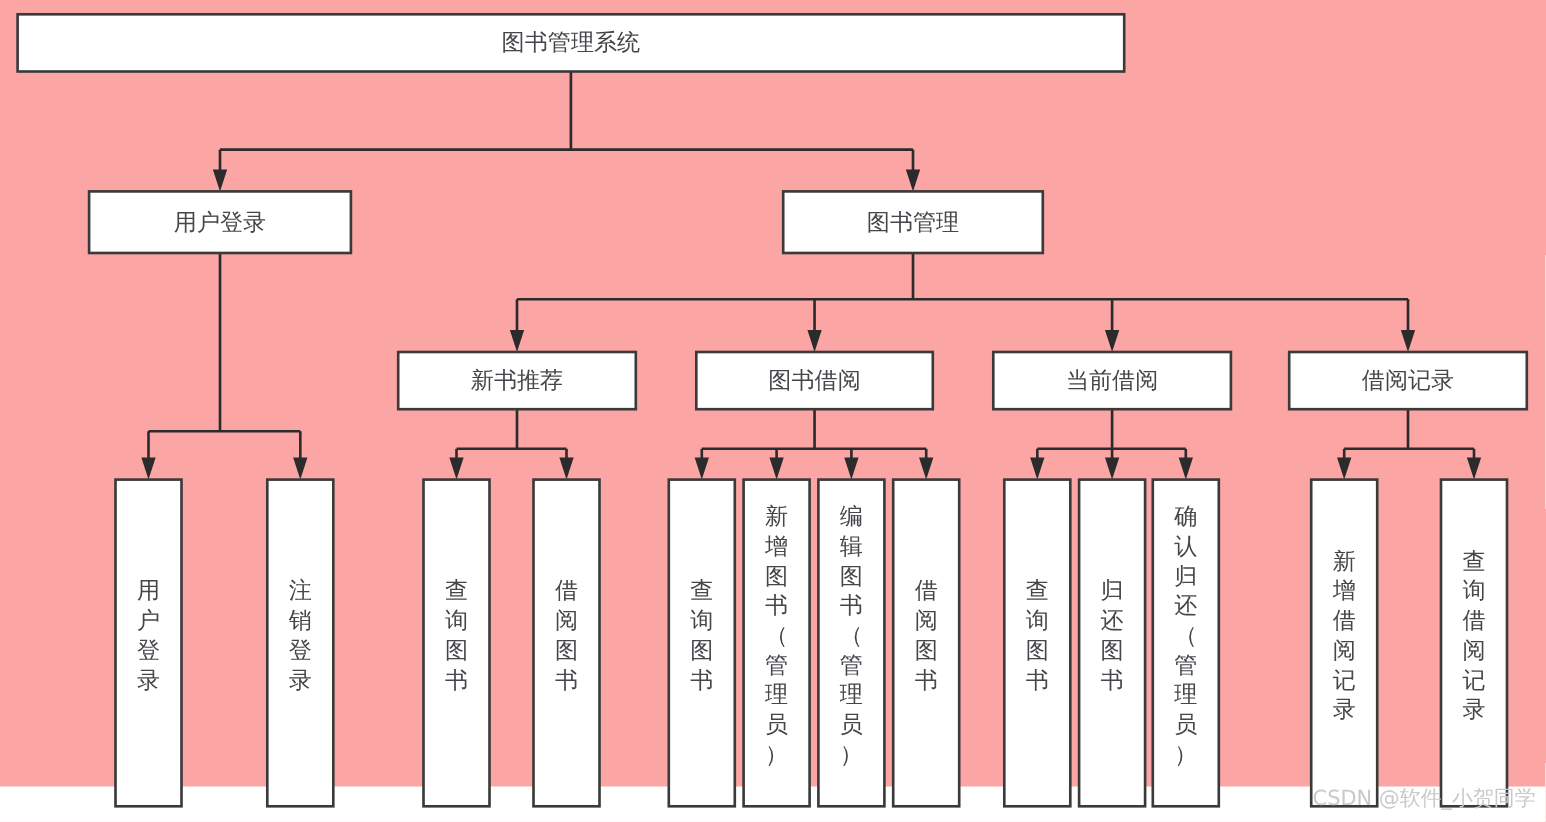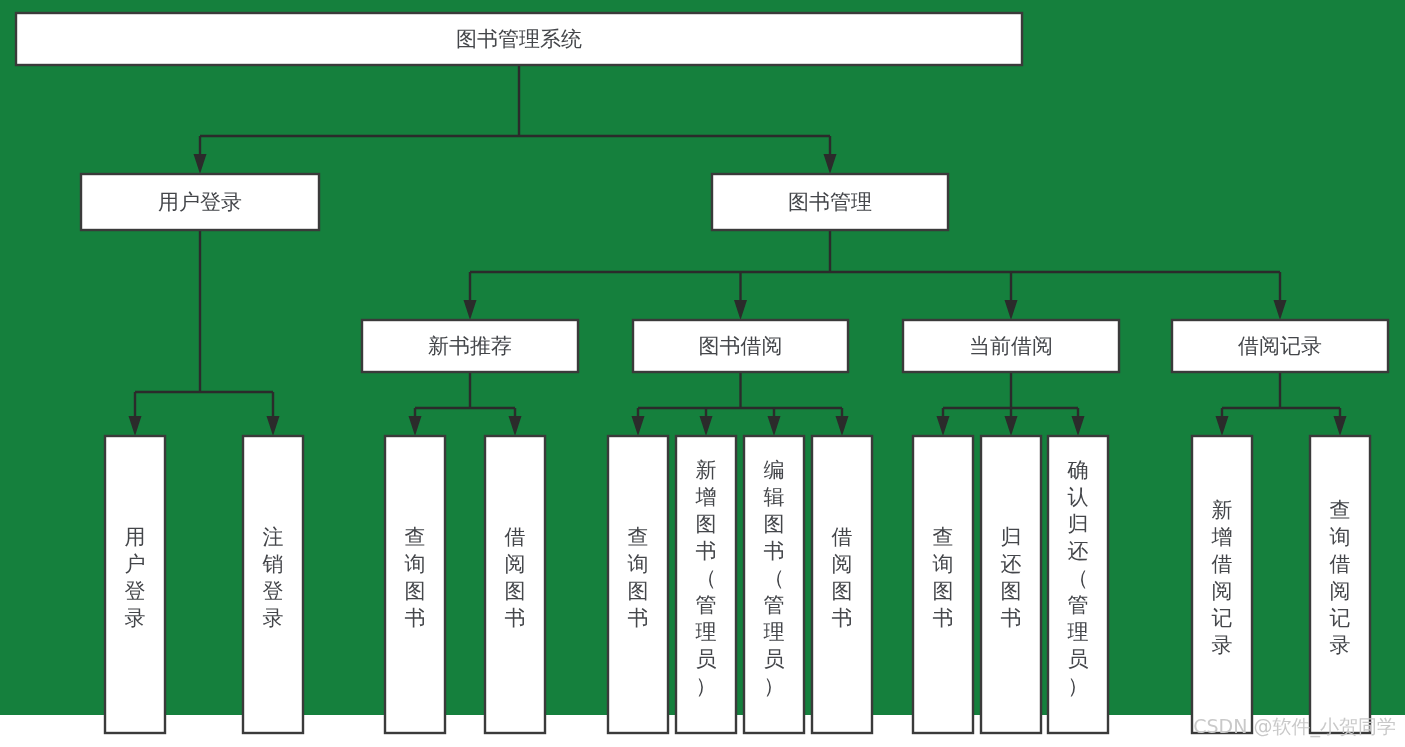--- a/index.html
+++ b/index.html
@@ -11,21 +11,21 @@
   body {
     width: 1405px;
     height: 747px;
     overflow: hidden;
     font-family: "DejaVu Sans", "Liberation Sans", sans-serif;
   }
   #diagram-root {
     position: relative;
     width: 1405px;
     height: 715px;
-    background: #15803d;
+    background: #fca5a5;
   }
   svg.diagram-canvas {
     display: block;
     width: 1405px;
     height: 747px;
   }
   .node-box {
     fill: #ffffff;
     stroke: #3a3a3a;
     stroke-width: 2.4;

